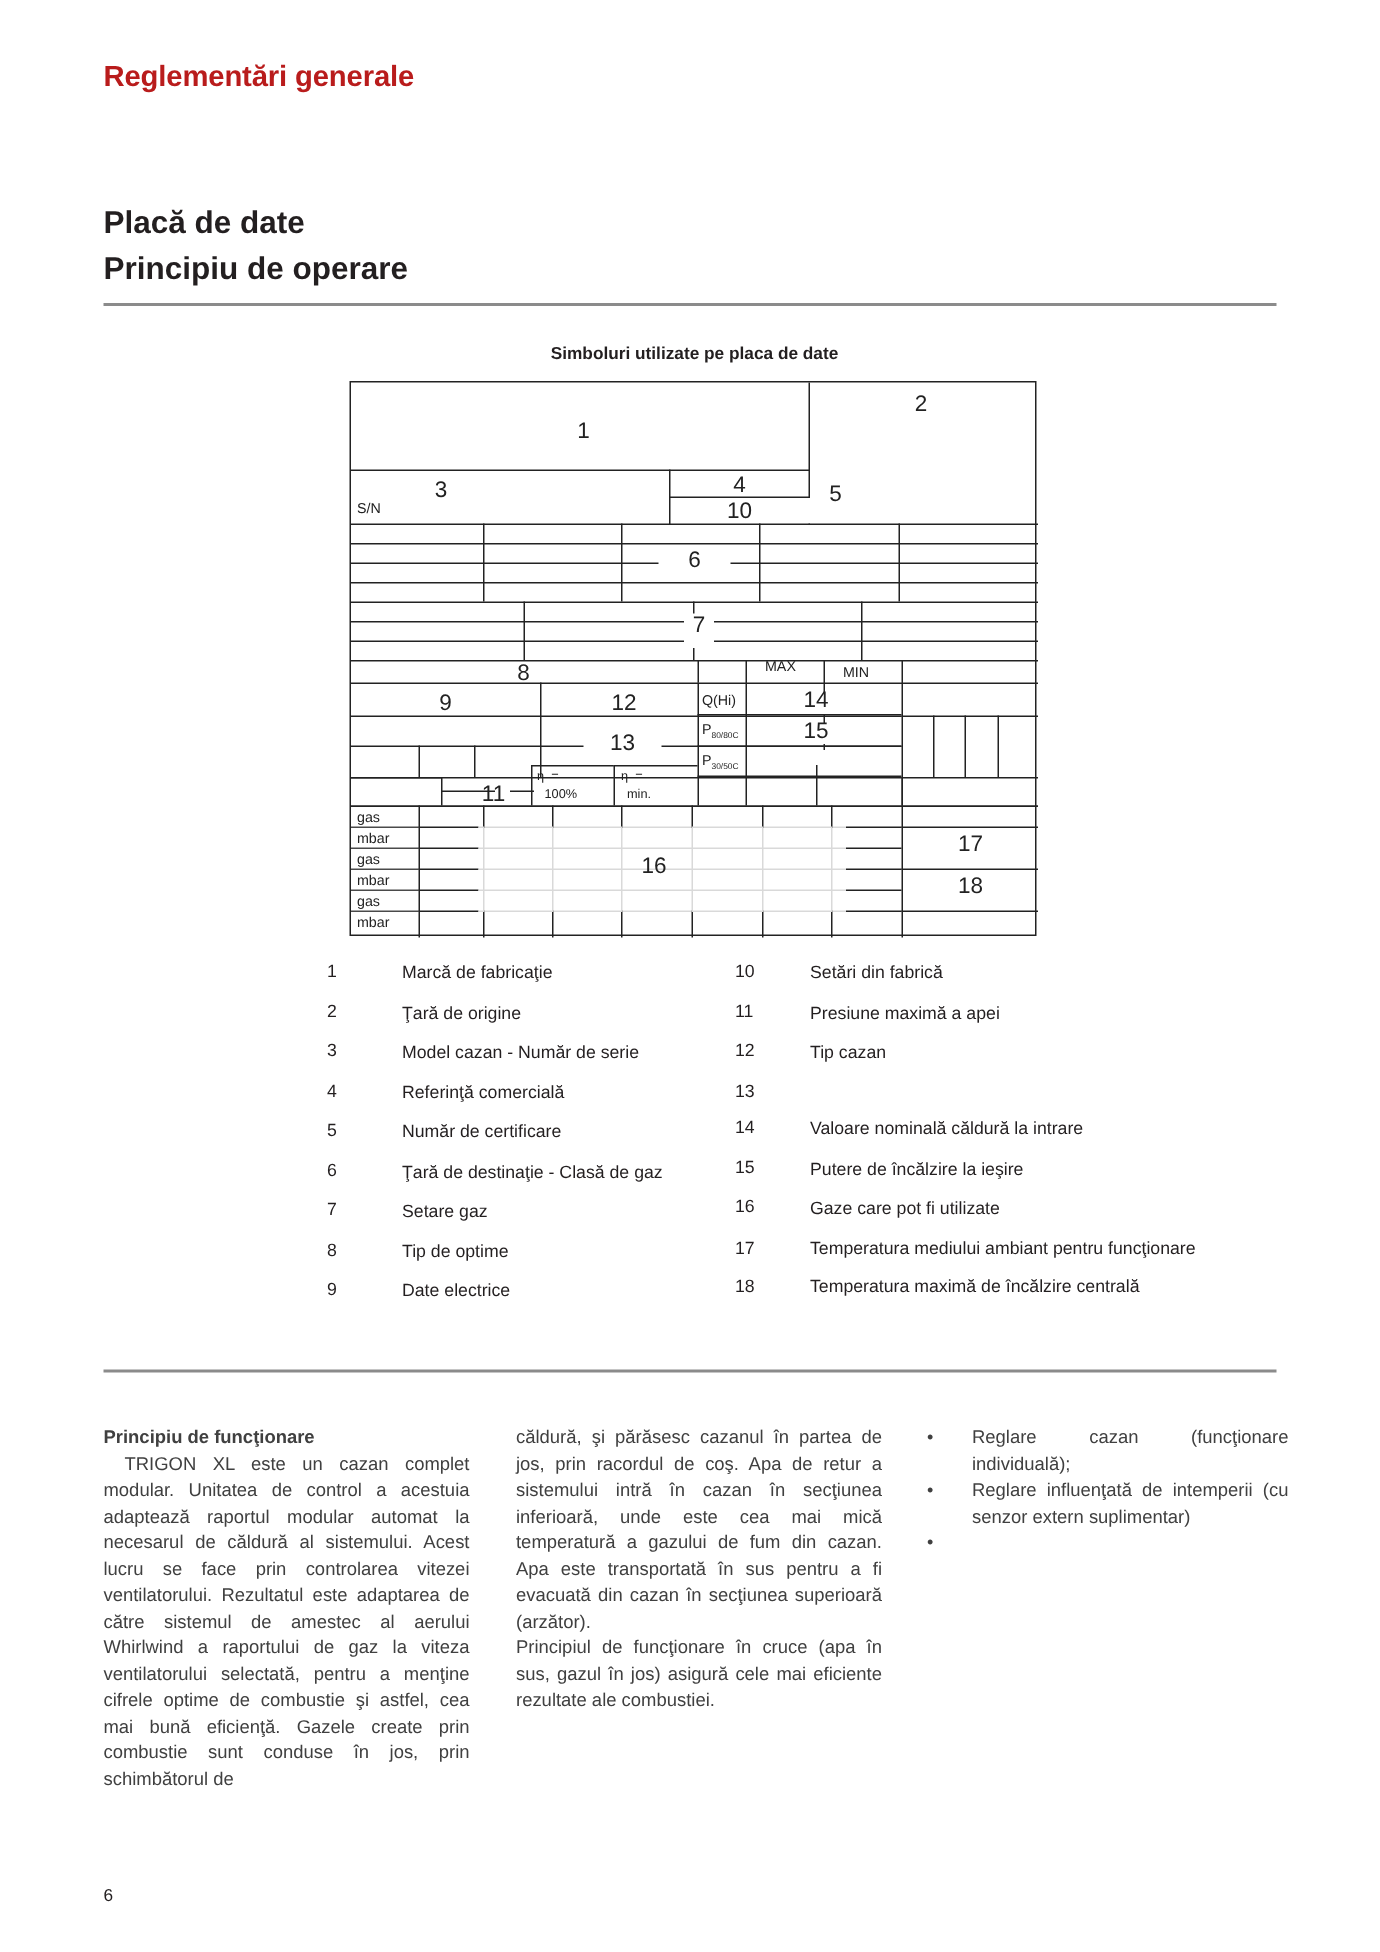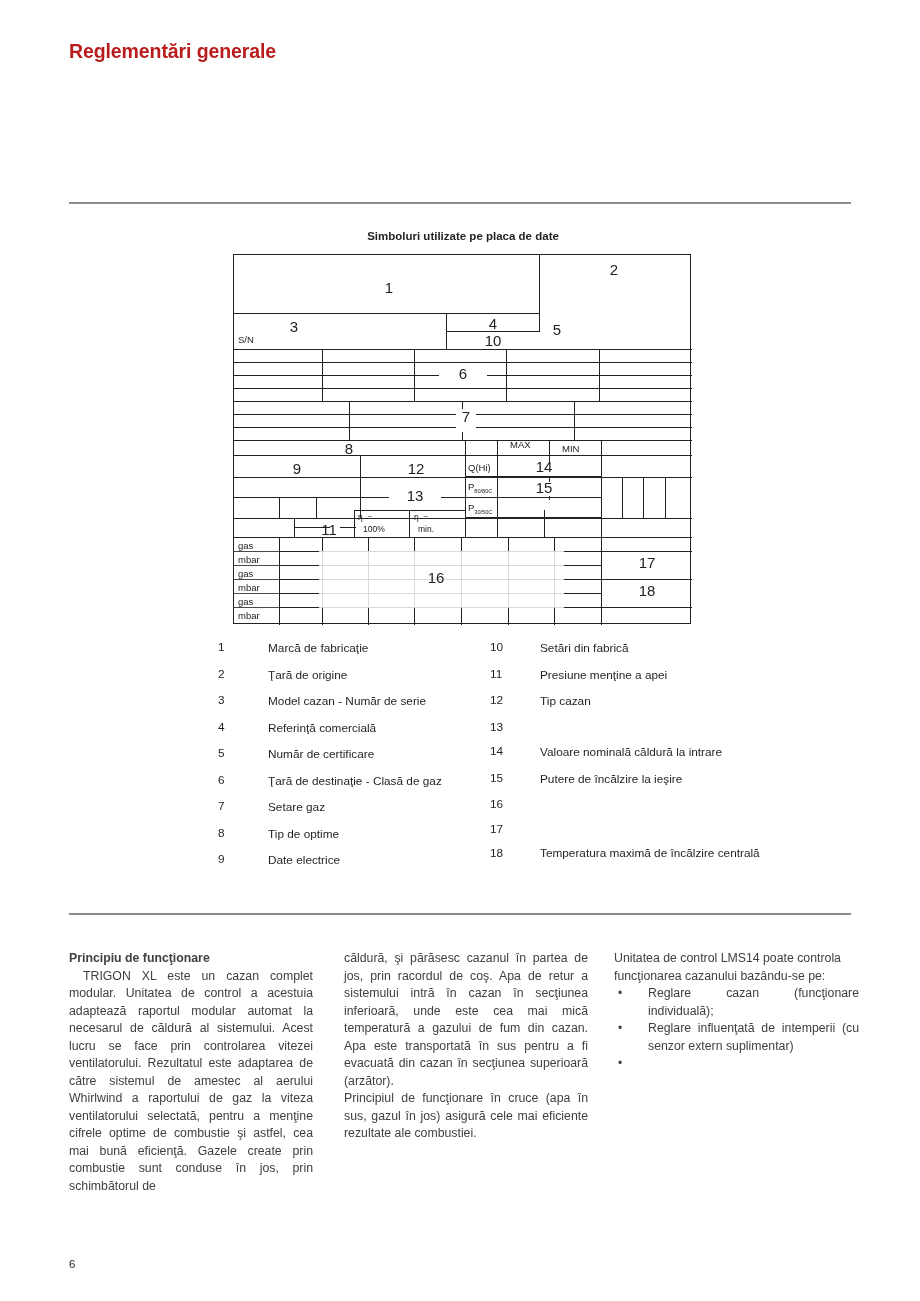--- a/index.html
+++ b/index.html
@@ -182,20 +182,24 @@
     color: #231f20;
   }
 </style>
 </head>
 <body>
 
 <div class="page">
 
   <div class="chapter-title">Reglementări generale</div>
 
+  <div class="doc-title">
+    <div>Placă de date</div>
+    <div>Principiu de operare</div>
+  </div>
 
   <div class="rule-top"></div>
 
   <div class="fig-caption">Simboluri utilizate pe placa de date</div>
 
   <div class="plate">
 
     <div class="ln lnv" style="left:305px; top:0; height:77px;"></div>
 
     <div class="ln lnh" style="left:0; top:58px; width:306px;"></div>
@@ -401,42 +405,44 @@
         </div>
     </div>
 
     <div class="legend-col right">
       <div class="legend-row">
           <span class="legend-num">10</span>
           <span class="legend-text">Setări din fabrică</span>
         </div>
       <div class="legend-row">
           <span class="legend-num">11</span>
-          <span class="legend-text">Presiune menţine a apei</span>
+          <span class="legend-text">Presiune maximă a apei</span>
         </div>
       <div class="legend-row">
           <span class="legend-num">12</span>
           <span class="legend-text">Tip cazan</span>
         </div>
       <div class="legend-row">
           <span class="legend-num">13</span>
         </div>
       <div class="legend-row">
           <span class="legend-num">14</span>
           <span class="legend-text">Valoare nominală căldură la intrare</span>
         </div>
       <div class="legend-row">
           <span class="legend-num">15</span>
           <span class="legend-text">Putere de încălzire la ieşire</span>
         </div>
       <div class="legend-row">
           <span class="legend-num">16</span>
+          <span class="legend-text">Gaze care pot fi utilizate</span>
         </div>
       <div class="legend-row tall">
           <span class="legend-num center-v">17</span>
+          <span class="legend-text">Temperatura mediului ambiant pentru funcţionare</span>
         </div>
       <div class="legend-row tall">
           <span class="legend-num center-v">18</span>
           <span class="legend-text">Temperatura maximă de încălzire centrală</span>
         </div>
     </div>
   </div>
 
   <div class="rule-mid"></div>
 
@@ -446,21 +452,20 @@
       <h4>Principiu de funcţionare</h4>
       <p class="just indent" style="margin:0;">TRIGON XL este un cazan complet modular. Unitatea de control a acestuia adaptează raportul modular automat la necesarul de căldură al sistemului. Acest lucru se face prin controlarea vitezei ventilatorului. Rezultatul este adaptarea de către sistemul de amestec al aerului Whirlwind a raportului de gaz la viteza ventilatorului selectată, pentru a menţine cifrele optime de combustie şi astfel, cea mai bună eficienţă. Gazele create prin combustie sunt conduse în jos, prin schimbătorul de</p>
     </div>
 
     <div class="col c2">
       <p class="just" style="margin:0;">căldură, şi părăsesc cazanul în partea de jos, prin racordul de coş. Apa de retur a sistemului intră în cazan în secţiunea inferioară, unde este cea mai mică temperatură a gazului de fum din cazan. Apa este transportată în sus pentru a fi evacuată din cazan în secţiunea superioară (arzător).</p>
       <p class="just" style="margin:0;">Principiul de funcţionare în cruce (apa în sus, gazul în jos) asigură cele mai eficiente rezultate ale combustiei.</p>
     </div>
 
     <div class="col c3">
-      <p style="margin:0;">Unitatea de control LMS14 poate controla funcţionarea cazanului bazându-se pe:</p>
       <ul class="bullets">
         <li><span class="dot">•</span><span>Reglare cazan (funcţionare individuală);</span></li>
         <li><span class="dot">•</span><span>Reglare influenţată de intemperii (cu senzor extern suplimentar)</span></li>
         <li><span class="dot">•</span></li>
       </ul>
     </div>
 
   </div>
 
   <div class="page-num">6</div>

